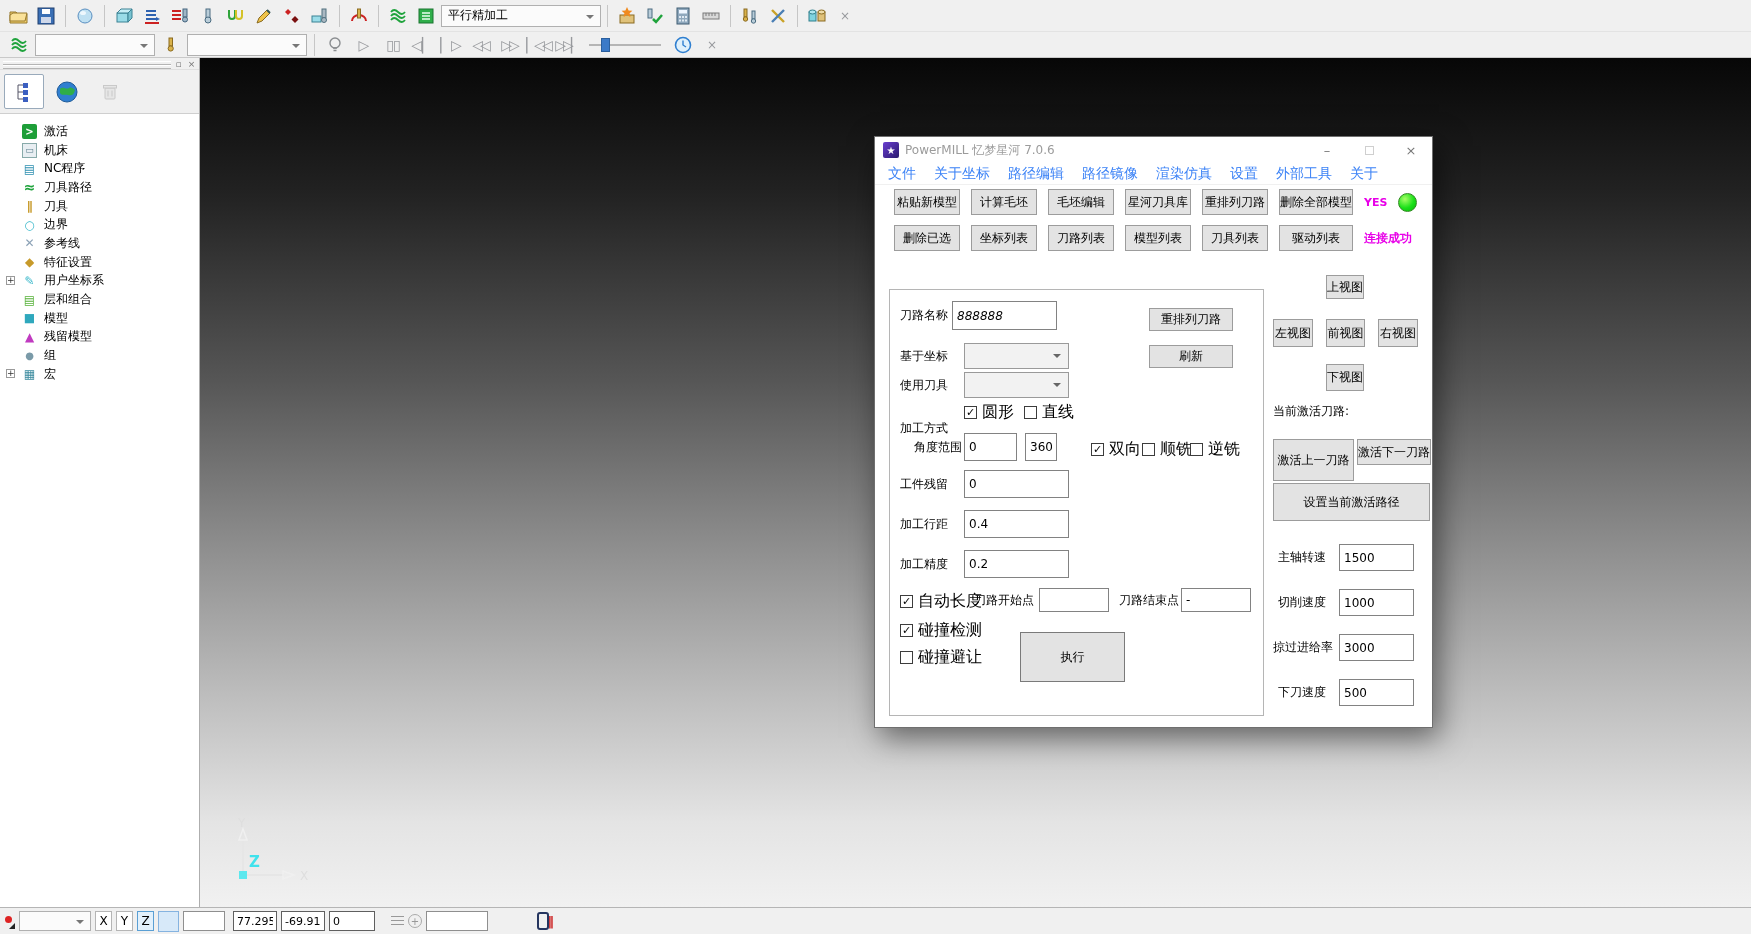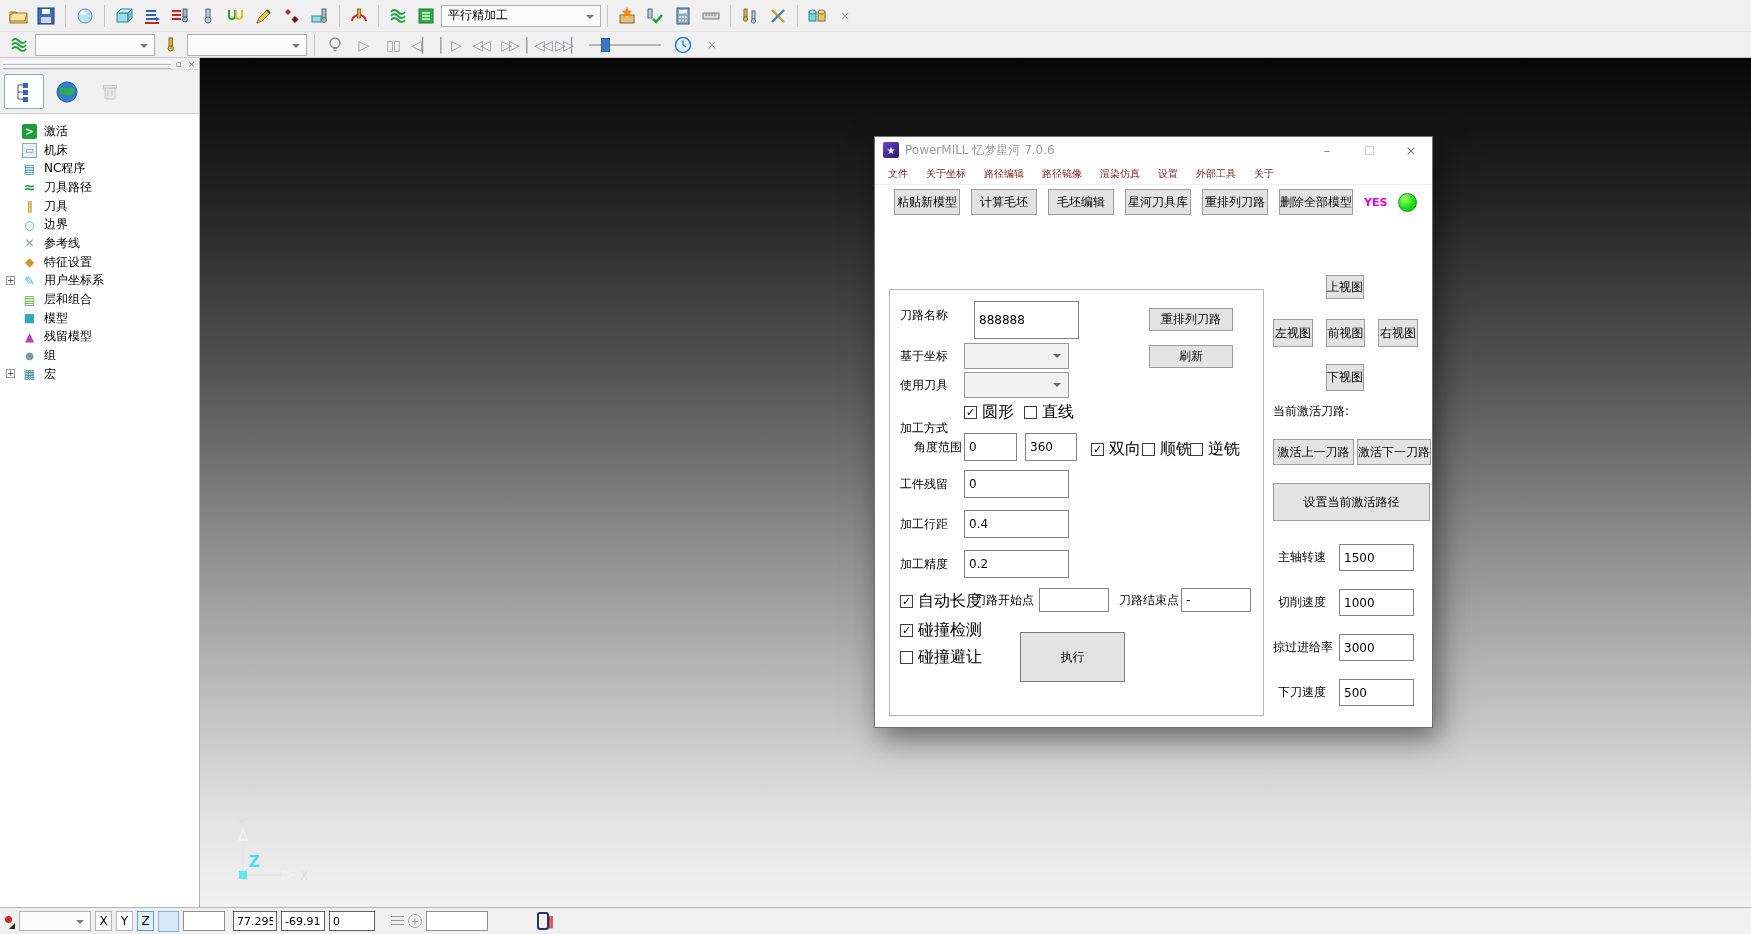--- a/index.html
+++ b/index.html
@@ -53,21 +53,21 @@
 #triad{position:absolute;left:28px;bottom:14px}
 
 #dlg{position:absolute;left:874px;top:136px;width:559px;height:592px;background:#fff;border:1px solid #6f6f6f;box-shadow:6px 10px 28px rgba(0,0,0,.5)}
 .dtitle{height:26px;display:flex;align-items:center;padding-left:8px;background:#fff}
 .dicon{width:16px;height:16px;border-radius:2px;background:linear-gradient(135deg,#6a3fd0,#2a1a6e);color:#fff;font-size:10px;display:flex;align-items:center;justify-content:center;margin-right:6px}
 .dtitle .ttl{color:#9b9b9b;font-size:12px}
 .wctl{margin-left:auto;display:flex}
 .wctl span{width:42px;height:25px;display:flex;align-items:center;justify-content:center;color:#777;font-size:13px}
 .wctl .wmax i{display:block;width:9px;height:9px;border:1px solid #cfcfcf}
 .dmenu{height:22px;display:flex;align-items:center;padding:0 4px;border-bottom:1px solid #f0f0f0}
-.dmenu span{padding:0 9px;font-size:10px;color:#7f1d1d}
+.dmenu span{padding:0 9px;font-size:14px;color:#3b82f6}
 .brow{position:absolute;left:19px;display:flex;gap:11px;align-items:center}
 .btn{background:#e3e3e3;border:1px solid #9c9c9c;font-size:12px;display:flex;align-items:center;justify-content:center;font-family:Liberation Mono, monospace;color:#000;white-space:nowrap}
 .brow .btn{width:66px;height:26px}
 .brow .btn.wide{width:74px}
 .magenta{color:#e800e8;font-weight:bold}
 .gdot{width:19px;height:19px;border-radius:50%;background:radial-gradient(circle at 35% 30%,#a5ff66,#1ae019 55%,#0ab60a);border:1px solid #2f8a1f}
 .tabs{position:absolute;left:14px;top:134px;display:flex;align-items:flex-end}
 .tab{height:19px;padding:2px 6px 0;border:1px solid #b5b5b5;border-bottom:none;background:#f2f2f2;margin-right:-1px;font-size:12px}
 .tab.active{height:21px;background:#fff;position:relative;z-index:3}
 .panel{position:absolute;left:14px;top:152px;width:375px;height:427px;border:1px solid #b5b5b5;background:#fff;z-index:2}
@@ -454,25 +454,34 @@
       <button class="btn">粘贴新模型</button>
       <button class="btn">计算毛坯</button>
       <button class="btn">毛坯编辑</button>
       <button class="btn">星河刀具库</button>
       <button class="btn">重排列刀路</button>
       <button class="btn wide">删除全部模型</button>
       <span class="magenta" style="font-size:11px">YES</span>
       <span class="gdot"></span>
     </div>
 
+    <div class="brow" style="top:88px">
+      <button class="btn">删除已选</button>
+      <button class="btn">坐标列表</button>
+      <button class="btn">刀路列表</button>
+      <button class="btn">模型列表</button>
+      <button class="btn">刀具列表</button>
+      <button class="btn wide">驱动列表</button>
+      <span class="magenta">连接成功</span>
+    </div>
 
 
     <div class="panel">
       <span class="lbl" style="left:10px;top:11px;line-height:28px">刀路名称</span>
-      <input class="inp" style="left: 84px; top: 11px; width: 105px; height: 38px;" value="888888">
+      <input class="inp" style="left: 62px; top: 11px; width: 105px; height: 29px; font-style: italic;" value="888888">
       <button class="abtn" style="left:259px;top:18px;width:84px;height:23px">重排列刀路</button>
       <button class="abtn" style="left:259px;top:55px;width:84px;height:23px">刷新</button>
 
       <span class="lbl" style="left:10px;top:53px;line-height:26px">基于坐标</span>
       <div class="sel" style="left:74px;top:53px;width:105px;height:26px">
           <span class="chev"></span>
         </div>
 
       <span class="lbl" style="left:10px;top:82px;line-height:26px">使用刀具</span>
       <div class="sel" style="left:74px;top:82px;width:105px;height:26px">
@@ -484,21 +493,21 @@
           <span class="cb on"></span>
           <span>圆形</span>
         </span>
       <span class="cbrow" style="left:134px;top:112px">
           <span class="cb"></span>
           <span>直线</span>
         </span>
 
       <span class="lbl" style="left:24px;top:143px;line-height:28px">角度范围</span>
       <input class="inp" style="left: 74px; top: 143px; width: 53px; height: 28px;" value="0">
-      <input class="inp" style="left: 135px; top: 143px; width: 52px; height: 28px;" value="360">
+      <input class="inp" style="left: 135px; top: 143px; width: 32px; height: 28px;" value="360">
       <span class="cbrow" style="left:201px;top:149px">
           <span class="cb on"></span>
           <span>双向</span>
         </span>
       <span class="cbrow" style="left:252px;top:149px">
           <span class="cb"></span>
           <span>顺铣</span>
         </span>
       <span class="cbrow" style="left:300px;top:149px">
           <span class="cb"></span>
@@ -535,21 +544,21 @@
       <button class="abtn" style="left:130px;top:342px;width:105px;height:50px;border-color:#7a7a7a">执行</button>
     </div>
 
     <button class="abtn" style="left:451px;top:138px;width:38px;height:24px">上视图</button>
     <button class="abtn" style="left:398px;top:182px;width:40px;height:28px">左视图</button>
     <button class="abtn" style="left:451px;top:182px;width:39px;height:28px">前视图</button>
     <button class="abtn" style="left:503px;top:182px;width:40px;height:28px">右视图</button>
     <button class="abtn" style="left:451px;top:227px;width:38px;height:27px">下视图</button>
 
     <span class="lbl" style="left:398px;top:266px">当前激活刀路:</span>
-    <button class="abtn" style="left:398px;top:302px;width:81px;height:26px">激活上一刀路</button>
+    <button class="abtn" style="left:398px;top:302px;width:81px;height:42px">激活上一刀路</button>
     <button class="abtn" style="left:482px;top:302px;width:74px;height:26px">激活下一刀路</button>
     <button class="abtn" style="left:398px;top:346px;width:157px;height:38px">设置当前激活路径</button>
 
     <span class="lbl" style="left:403px;top:407px;line-height:27px">主轴转速</span>
     <input class="inp" style="left: 464px; top: 407px; width: 75px; height: 27px;" value="1500">
     <span class="lbl" style="left:403px;top:452px;line-height:27px">切削速度</span>
     <input class="inp" style="left: 464px; top: 452px; width: 75px; height: 27px;" value="1000">
     <span class="lbl" style="left:398px;top:497px;line-height:27px">掠过进给率</span>
     <input class="inp" style="left: 464px; top: 497px; width: 75px; height: 27px;" value="3000">
     <span class="lbl" style="left:403px;top:542px;line-height:27px">下刀速度</span>

